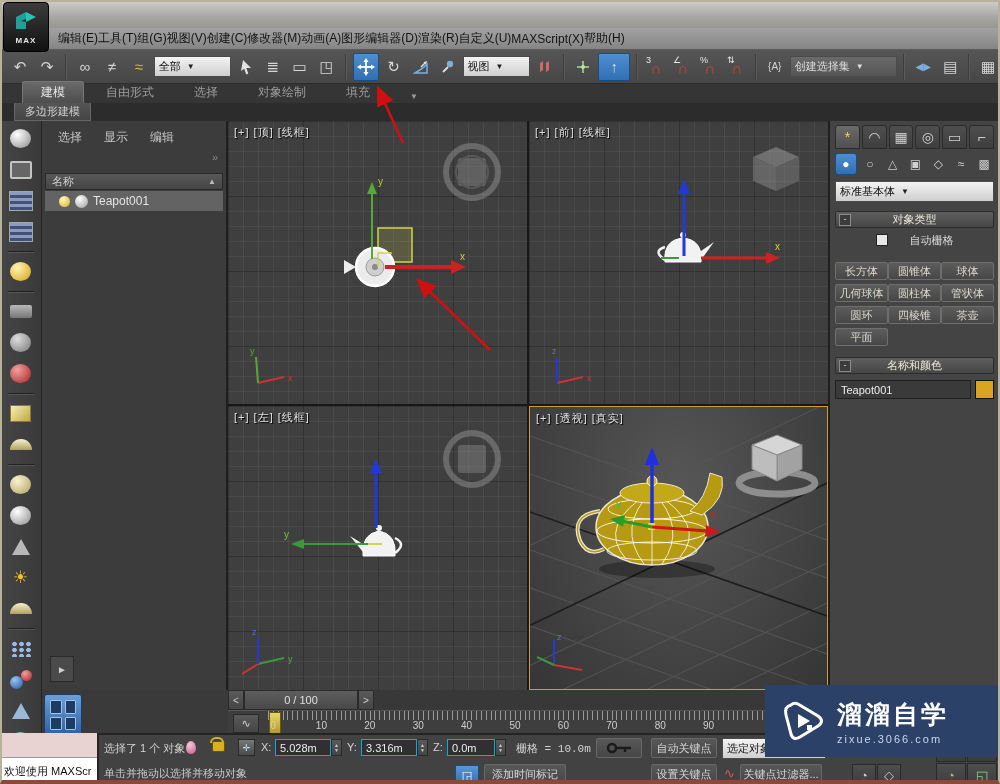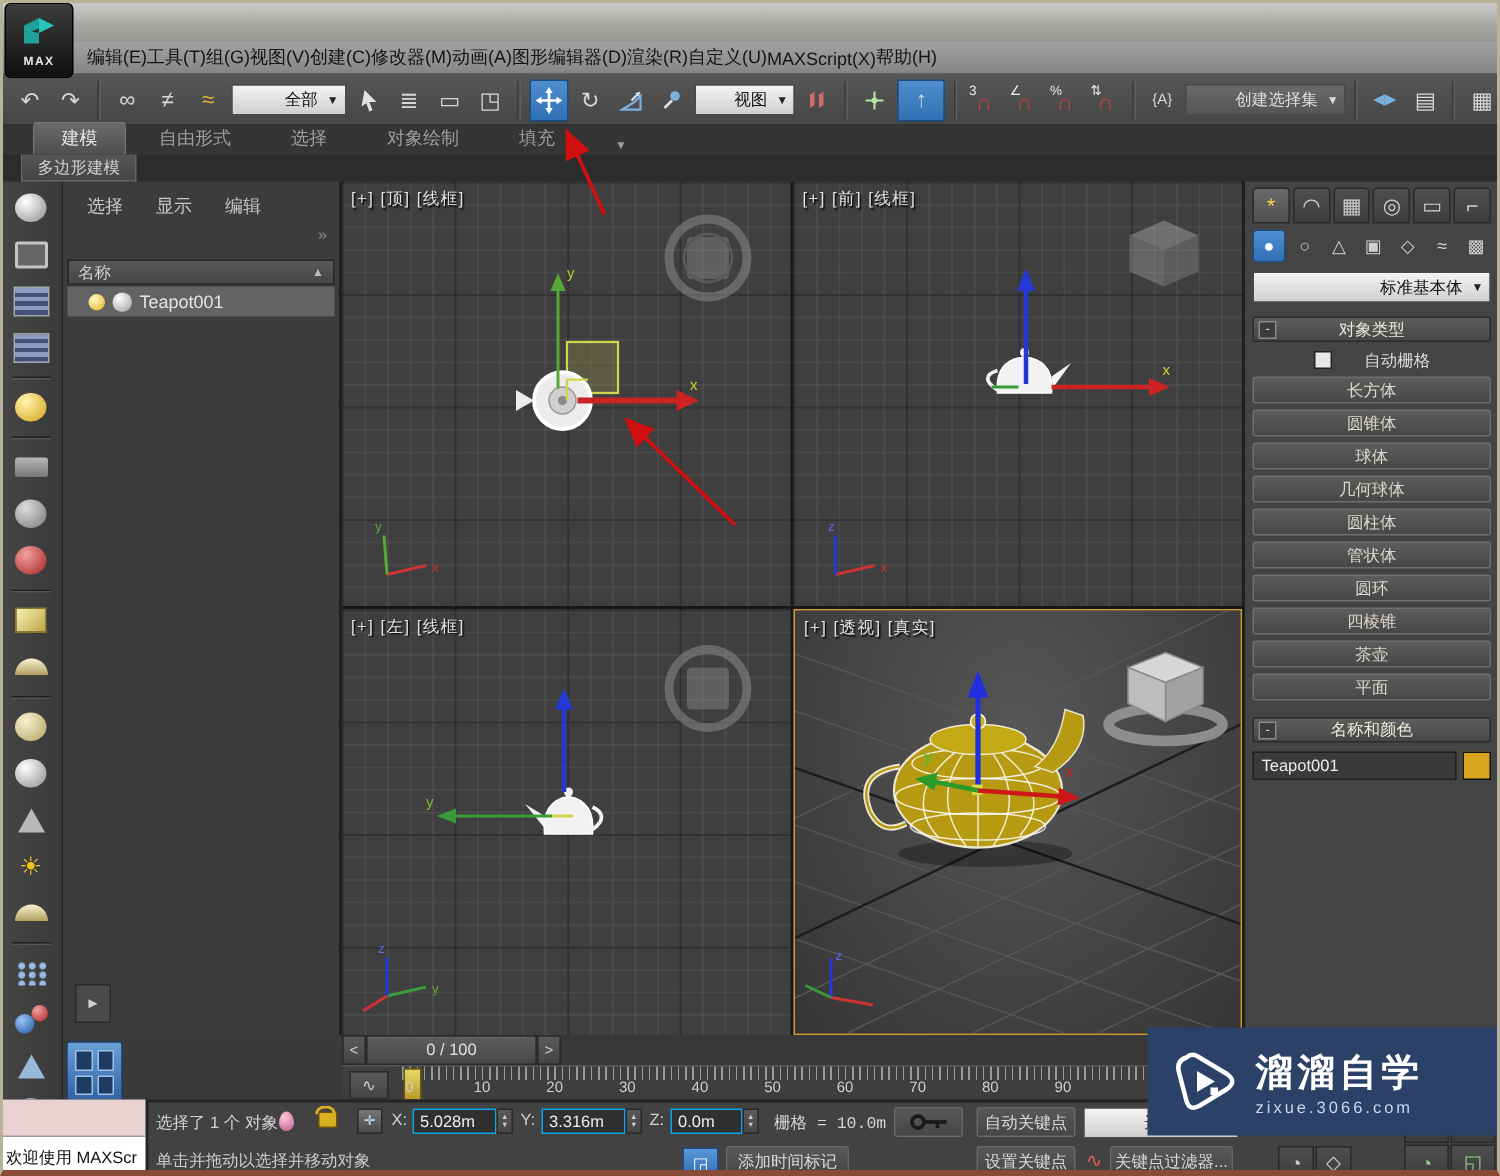--- a/index.html
+++ b/index.html
@@ -22,21 +22,21 @@
   .winbtn{width:30px;height:19px;display:flex;align-items:center;justify-content:center;font-size:12px;color:#fff;border:1px solid #5a5a5a;border-radius:3px;background:linear-gradient(#cfcfcf,#8f8f8f);color:#222}
   #closebtn{background:linear-gradient(#e88a7a,#c0392b);color:#fff;width:42px}
   
   #menubar{left:0;top:28px;width:1000px;height:22px;background:linear-gradient(#a2a2a2,#858585);border-bottom:1px solid #5a5a5a;display:flex;align-items:center;padding-left:58px;box-sizing:border-box;z-index:20}
   .menu-item{font-size:12px;color:#141414;white-space:nowrap}
   
   #maintoolbar{left:0;top:50px;width:1000px;height:34px;background:linear-gradient(#565656,#464646);border-bottom:1px solid #2d2d2d;display:flex;align-items:center;padding-left:8px;gap:3px;box-sizing:border-box;z-index:20}
   .ic{min-width:24px;height:26px;display:flex;align-items:center;justify-content:center;color:#d6d6d6;font-size:15px;border-radius:2px}
   .ic.active{background:linear-gradient(#4f8fd0,#2f6fb3);border:1px solid #1c4c80}
   .sep{width:2px;height:26px;background:linear-gradient(90deg,#2e2e2e,#6a6a6a);margin:0 3px}
-  .ddl{background:linear-gradient(#f4f4f4,#cfcfcf);border:1px solid #4a4a4a;color:#111;font-size:11px;display:flex;align-items:center;justify-content:flex-end;padding:0 4px;height:19px}
+  .ddl{background:linear-gradient(#f4f4f4,#cfcfcf);border:1px solid #4a4a4a;color:#111;font-size:11px;display:flex;align-items:center;justify-content:flex-start;padding:0 4px;height:19px}
   .ddl .dar{font-size:8px;color:#222;margin-left:6px}
   .snap{position:relative}
   .snap .pre{position:absolute;left:2px;top:1px;font-size:9px;color:#e8e8e8}
   .snap .mag{color:#cc4433;font-size:15px;font-weight:bold;transform:translateY(2px)}
   
   #ribbontabs{left:0;top:84px;width:1000px;height:19px;background:#353535;display:flex;align-items:flex-end;padding-left:22px;gap:4px;box-sizing:border-box;z-index:20}
   .rtab{font-size:12px;color:#9d9d9d;padding:2px 18px}
   .rtab.active{background:linear-gradient(#6a6a6a,#4e4e4e);color:#e6e6e6;border:1px solid #777;border-bottom:none;border-radius:3px 3px 0 0}
   #ribbonsub{left:0;top:103px;width:1000px;height:18px;background:#2c2c2c;z-index:20}
   #subtab{position:absolute;left:14px;top:0;height:17px;background:linear-gradient(#555,#454545);border:1px solid #666;border-top:none;color:#cfcfcf;font-size:11px;display:flex;align-items:center;padding:0 10px}
@@ -100,21 +100,21 @@
   .cptab.active{background:linear-gradient(#6a6a6a,#505050);color:#ffd24a}
   #cp-cats{display:flex;gap:3px;height:24px;align-items:center;margin-top:3px}
   .cpcat{width:21px;height:20px;display:flex;align-items:center;justify-content:center;font-size:12px;color:#cfcfcf;border-radius:3px}
   .cpcat.active{background:linear-gradient(#4f8fd0,#2f6fb3);border:1px solid #1c4c80;color:#fff}
   #cp-dd{margin-top:5px;height:19px}
   .roll{height:15px;background:linear-gradient(#5e5e5e,#464646);border:1px solid #2c2c2c;color:#ece8da;font-size:11px;display:flex;align-items:center;justify-content:center;position:relative;border-radius:2px}
   .roll .minus{position:absolute;left:3px;top:2px;width:10px;height:10px;border:1px solid #8a8a8a;color:#ddd;font-size:9px;line-height:9px;text-align:center;background:#3c3c3c}
   #autogrid{display:flex;align-items:center;gap:22px;justify-content:center;height:18px;margin-top:3px}
   #autogrid .cb{width:10px;height:10px;background:#e8e8e8;border:1px solid #222}
   #autogrid span{font-size:11px;color:#d8d8d8}
-  #objgrid{display:grid;grid-template-columns:1fr;gap:4px 0;margin-top:2px}
+  #objgrid{display:grid;grid-template-columns:1fr 1fr 1fr;gap:4px 0;margin-top:13px}
   .objbtn{height:16px;background:linear-gradient(#5c5c5c,#474747);border:1px solid #6e6e6e;border-radius:2px;color:#ddd8cd;font-size:11px;display:flex;align-items:center;justify-content:center}
   #namerow{display:flex;gap:4px;margin-top:6px;align-items:center}
   .din{background:#3a3a3a;border:1px solid #202020;color:#ececec;font-size:11px;display:flex;align-items:center;padding:0 5px;height:17px;flex:1}
   #swatch{width:17px;height:17px;border:1px solid #111}
   
   #tslider{left:228px;top:690px;width:600px;height:20px;background:#383838;border-bottom:1px solid #262626;display:flex;align-items:center;z-index:9}
   .tsbtn{width:14px;height:18px;background:linear-gradient(#5a5a5a,#454545);border:1px solid #2a2a2a;color:#ccc;font-size:10px;display:flex;align-items:center;justify-content:center}
   #framebox{width:112px;height:18px;background:linear-gradient(#5e5e5e,#484848);border:1px solid #2a2a2a;color:#e0e0e0;font-size:11px;display:flex;align-items:center;justify-content:center}
   #ruler{left:228px;top:710px;width:772px;height:23px;background:#3e3e3e;border-top:1px solid #555;z-index:9}
   #ruler .ticksbg{position:absolute;left:40px;right:4px;top:0;height:9px;

